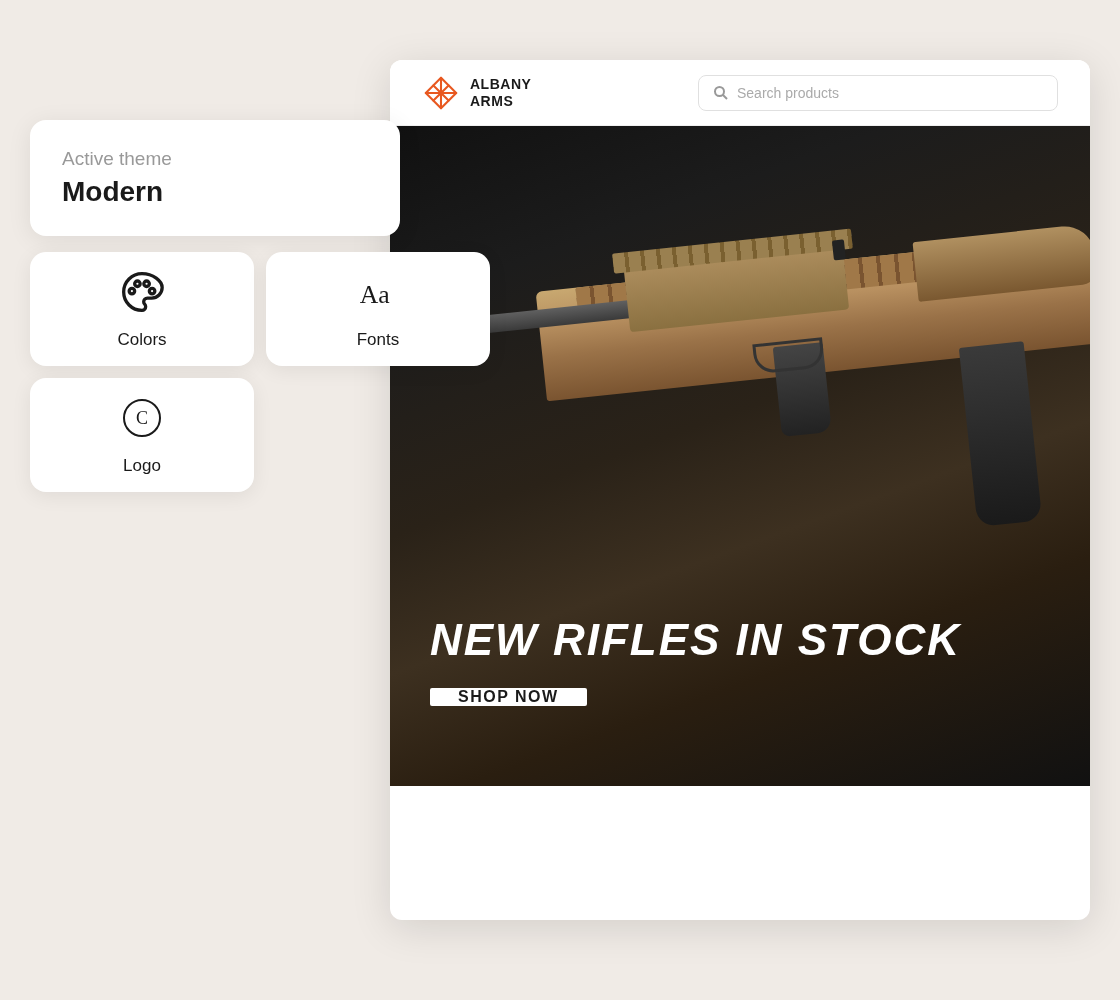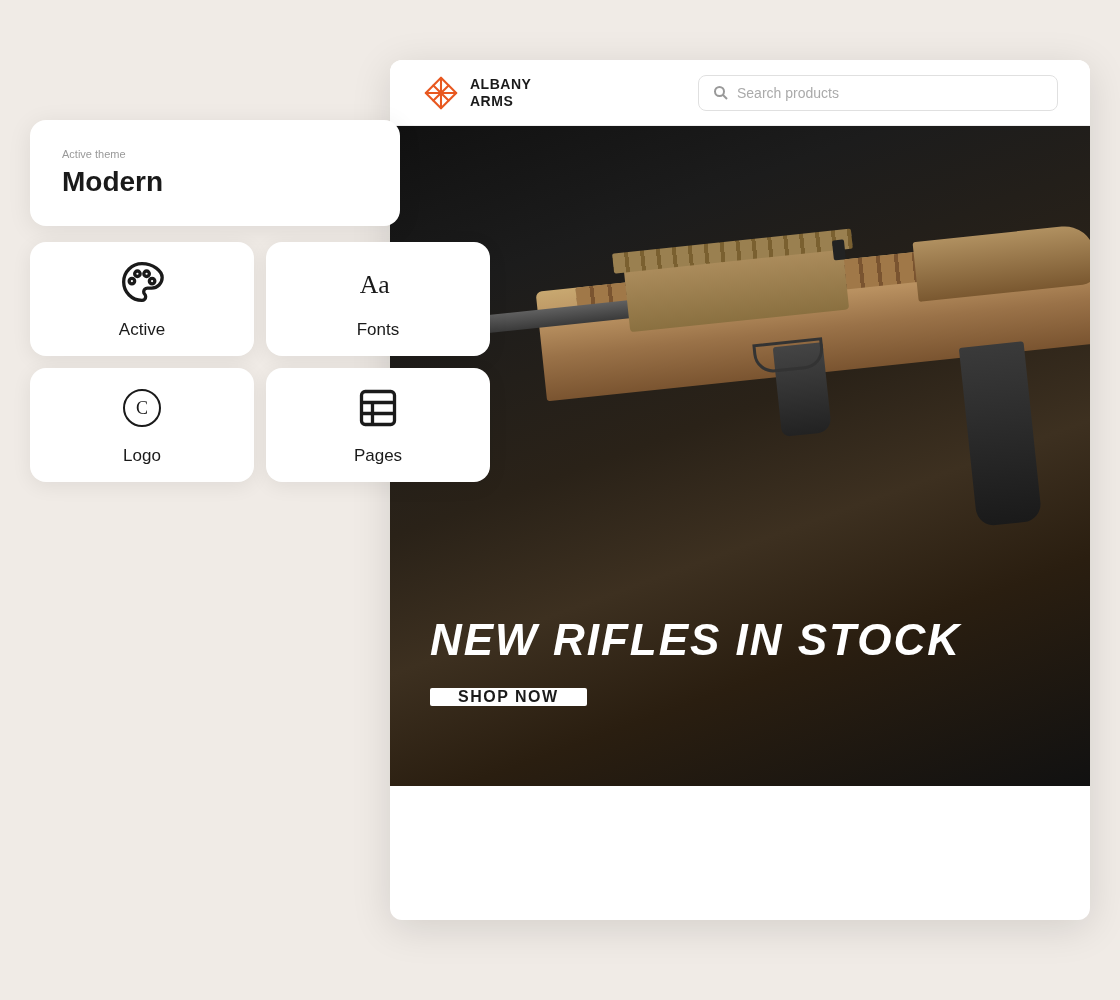--- a/index.html
+++ b/index.html
@@ -35,21 +35,21 @@
     .active-theme-card {
       background: #ffffff;
       border-radius: 16px;
       padding: 28px 32px;
       box-shadow: 0 4px 24px rgba(0,0,0,0.08);
       margin-bottom: 16px;
       width: 370px;
     }
 
     .active-theme-label {
-      font-size: 11px;
+      font-size: 19px;
       color: #999999;
       margin-bottom: 6px;
     }
 
     .active-theme-name {
       font-size: 28px;
       font-weight: 700;
       color: #1a1a1a;
     }
 
@@ -243,21 +243,21 @@
       <div class="option-card">
         <div class="option-icon">
           <svg viewBox="0 0 24 24" xmlns="http://www.w3.org/2000/svg">
             <path d="M12 2C6.48 2 2 6.48 2 12c0 5.52 4.48 10 10 10 1.1 0 2-.9 2-2 0-.54-.21-1.02-.55-1.38-.33-.35-.53-.83-.53-1.32 0-1.1.9-2 2-2h2.36c3.13 0 5.72-2.59 5.72-5.72C23 6.05 18.03 2 12 2z"></path>
             <circle cx="6.5" cy="11.5" r="1.5"></circle>
             <circle cx="9.5" cy="7.5" r="1.5"></circle>
             <circle cx="14.5" cy="7.5" r="1.5"></circle>
             <circle cx="17.5" cy="11.5" r="1.5"></circle>
           </svg>
         </div>
-        <span class="option-label">Active</span>
+        <span class="option-label">Colors</span>
       </div>
 
       <div class="option-card">
         <div class="option-icon">
           <svg viewBox="0 0 48 36" xmlns="http://www.w3.org/2000/svg" style="stroke-width:1.5">
               <text x="4" y="30" font-size="28" font-family="Georgia, serif" fill="#1a1a1a" stroke="none">Aa</text>
             </svg>
         </div>
         <span class="option-label">Fonts</span>
       </div>
@@ -265,31 +265,20 @@
       <div class="option-card">
         <div class="option-icon">
           <svg viewBox="0 0 44 44" xmlns="http://www.w3.org/2000/svg">
               <circle cx="22" cy="22" r="18" fill="none" stroke="#1a1a1a" stroke-width="2"></circle>
               <text x="22" y="28" text-anchor="middle" font-size="18" font-family="Georgia, serif" fill="#1a1a1a" stroke="none">C</text>
             </svg>
         </div>
         <span class="option-label">Logo</span>
       </div>
 
-      <div class="option-card">
-        <div class="option-icon">
-          <svg viewBox="0 0 24 24" xmlns="http://www.w3.org/2000/svg">
-            <rect x="3" y="3" width="18" height="18" rx="2"></rect>
-            <line x1="3" y1="9" x2="21" y2="9"></line>
-            <line x1="3" y1="15" x2="21" y2="15"></line>
-            <line x1="9" y1="9" x2="9" y2="21"></line>
-          </svg>
-        </div>
-        <span class="option-label">Pages</span>
-      </div>
 
     </div>
   </div>
 
   <div class="browser-preview">
 
     <div class="browser-header">
       <div class="brand-logo">
 
         <svg class="logo-svg" viewBox="0 0 40 40">

